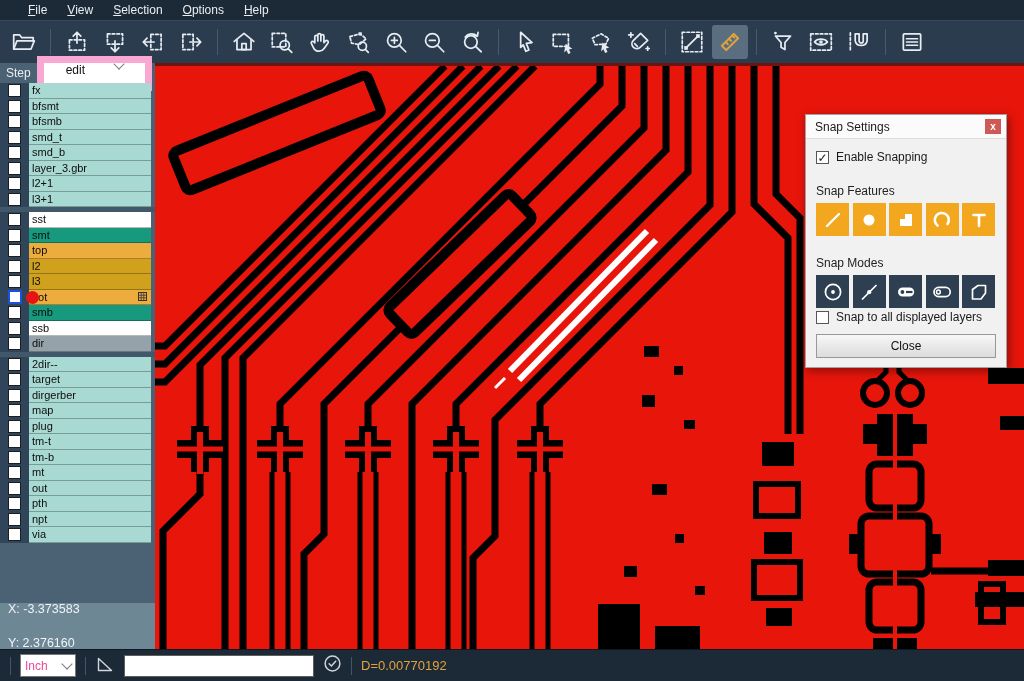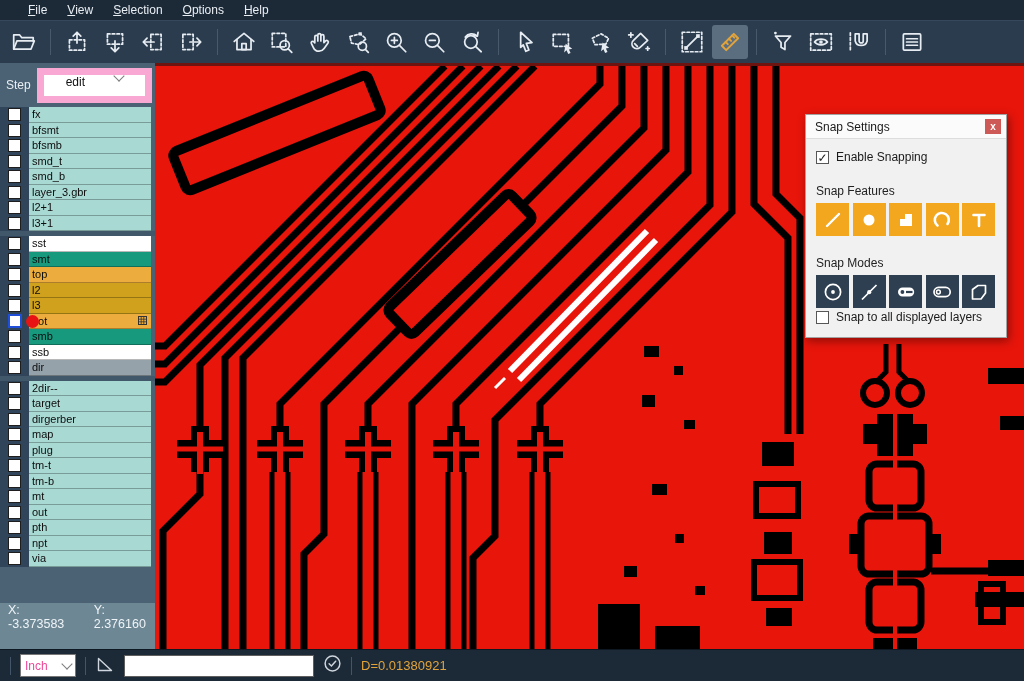--- a/index.html
+++ b/index.html
@@ -13,36 +13,36 @@
   
   .toolbar{height:42px;background:var(--toolbar-bg);display:flex;align-items:center;padding-left:5px;flex:0 0 auto;border-top:1px solid #35485c}
   .tbtn{width:36px;height:34px;display:flex;align-items:center;justify-content:center;border-radius:3px;margin:0 1px}
   .tbtn.active{background:#5b6e80}
   .tsep{width:1px;height:26px;background:#47596b;margin:0 7px}
 
   .main{flex:1;display:flex;min-height:0}
 
   
   .sidebar{width:155px;background:var(--sidebar-bg);display:flex;flex-direction:column;flex:0 0 auto}
-  .steprow{height:44px;display:flex;align-items:center;padding:0 3px 0 6px;gap:6px;flex:0 0 auto}
+  .steprow{height:20px;display:flex;align-items:center;padding:0 3px 0 6px;gap:6px;flex:0 0 auto}
   .steplabel{color:#e9eef3;font-size:12px}
   .stepselect{flex:1;height:21px;background:#fff;border:7px solid #f9a8d4;display:flex;justify-content:space-between;padding:0 22px;font-size:12px;color:#111}
   .chev{width:7px;height:7px;border-right:1.6px solid #7d7d7d;border-bottom:1.6px solid #7d7d7d;transform:rotate(45deg);margin-top:-3px}
   .layerlist{flex:0 0 auto}
   .lrow{display:flex;height:15.5px;position:relative;padding-right:4px}
   .lgap{height:5px;background:#41586a}
   .lcheckcell{width:29px;background:var(--checkboxcol-bg);display:flex;align-items:center;justify-content:center;flex:0 0 auto}
   .lcheck{width:11px;height:11px;background:#fff;border:1px solid #1e1e1e;box-sizing:content-box}
   .lcheck.activebox{border:2px solid var(--active-checkbox);width:10px;height:10px}
   .ldot{position:absolute;left:26px;top:1px;width:13px;height:13px;border-radius:50%;background:var(--active-indicator);z-index:3}
   .llabel{flex:1;font-size:11px;color:#0d0d0d;padding:0 4px 0 3px;display:flex;align-items:center;justify-content:space-between;border-bottom:1px solid rgba(0,0,0,.28);box-sizing:border-box;overflow:hidden;white-space:nowrap}
   .c-cyan{background:var(--layer-cyan)} .c-white{background:#fff} .c-teal{background:var(--layer-teal)}
   .c-orange{background:var(--layer-orange)} .c-gold{background:var(--layer-gold)} .c-gray{background:var(--layer-gray)}
   .sidefill{flex:1}
-  .coords{height:46px;background:var(--coords-bg);color:#eef4f7;font-size:12.5px;display:flex;justify-content:center;gap:20px;padding-left:8px;flex:0 0 auto}
+  .coords{height:46px;background:var(--coords-bg);color:#eef4f7;font-size:12.5px;display:flex;flex-direction:column;justify-content:center;gap:20px;padding-left:8px;flex:0 0 auto}
 
   
   .canvas{flex:1;position:relative;background:var(--canvas-red);overflow:hidden;border-top:3px solid #6e1410}
   svg.pcb{position:absolute;left:0;top:0}
 
   
   .dialog{position:absolute;left:650px;top:48px;width:200px;background:var(--dialog-bg);border:1px solid #a2a2a2;box-shadow:2px 3px 9px rgba(0,0,0,.4);font-size:12px;color:#1a1a1a;z-index:10}
   .dtitle{height:23px;background:#fbfbfb;border-bottom:1px solid #ddd;display:flex;align-items:center;justify-content:space-between;padding:0 5px 0 9px}
   .dclose{width:16px;height:15px;background:var(--close-red);color:#fff;font-size:10px;font-weight:bold;display:flex;align-items:center;justify-content:center;line-height:1}
   .dbody{padding:9px 10px 9px}
@@ -682,20 +682,21 @@
               <div class="sbtn dark">
                 <svg width="22" height="22" viewBox="0 0 22 22">
                   <path d="M4.5 18 V8.5 L10 4.5 h7.5 V12 l-4.5 6 Z" fill="none" stroke="#fff" stroke-width="1.7" stroke-linejoin="round"></path>
                 </svg>
               </div>
             </div>
           <div class="drow" style="">
             <span class="dcheck" id="alllayers-check"></span>
             <span>Snap to all displayed layers</span>
           </div>
+          <div class="dclosebtn">Close</div>
         </div>
       </div>
     </div>
   </div>
 
   <div class="bottombar">
     <div class="bsep"></div>
     <div class="unitsel">
       <span>Inch</span>
       <span class="chev"></span>
@@ -707,15 +708,15 @@
         </svg>
     </span>
     <input class="binput" value="" style="">
     <span>
       <svg width="19" height="19" viewBox="0 0 18 18">
           <circle cx="9" cy="9" r="7" stroke="#cfd6dd" fill="none" stroke-width="1.4"></circle>
           <path d="M5.8 9.2 l2.2 2.2 4-4.6" stroke="#cfd6dd" fill="none" stroke-width="1.4" stroke-linecap="round"></path>
         </svg>
     </span>
     <div class="bsep"></div>
-    <span class="dist">D=0.01380921</span>
+    <span class="dist">D=0.00770192</span>
   </div>
 </div>
 
 </body></html>

